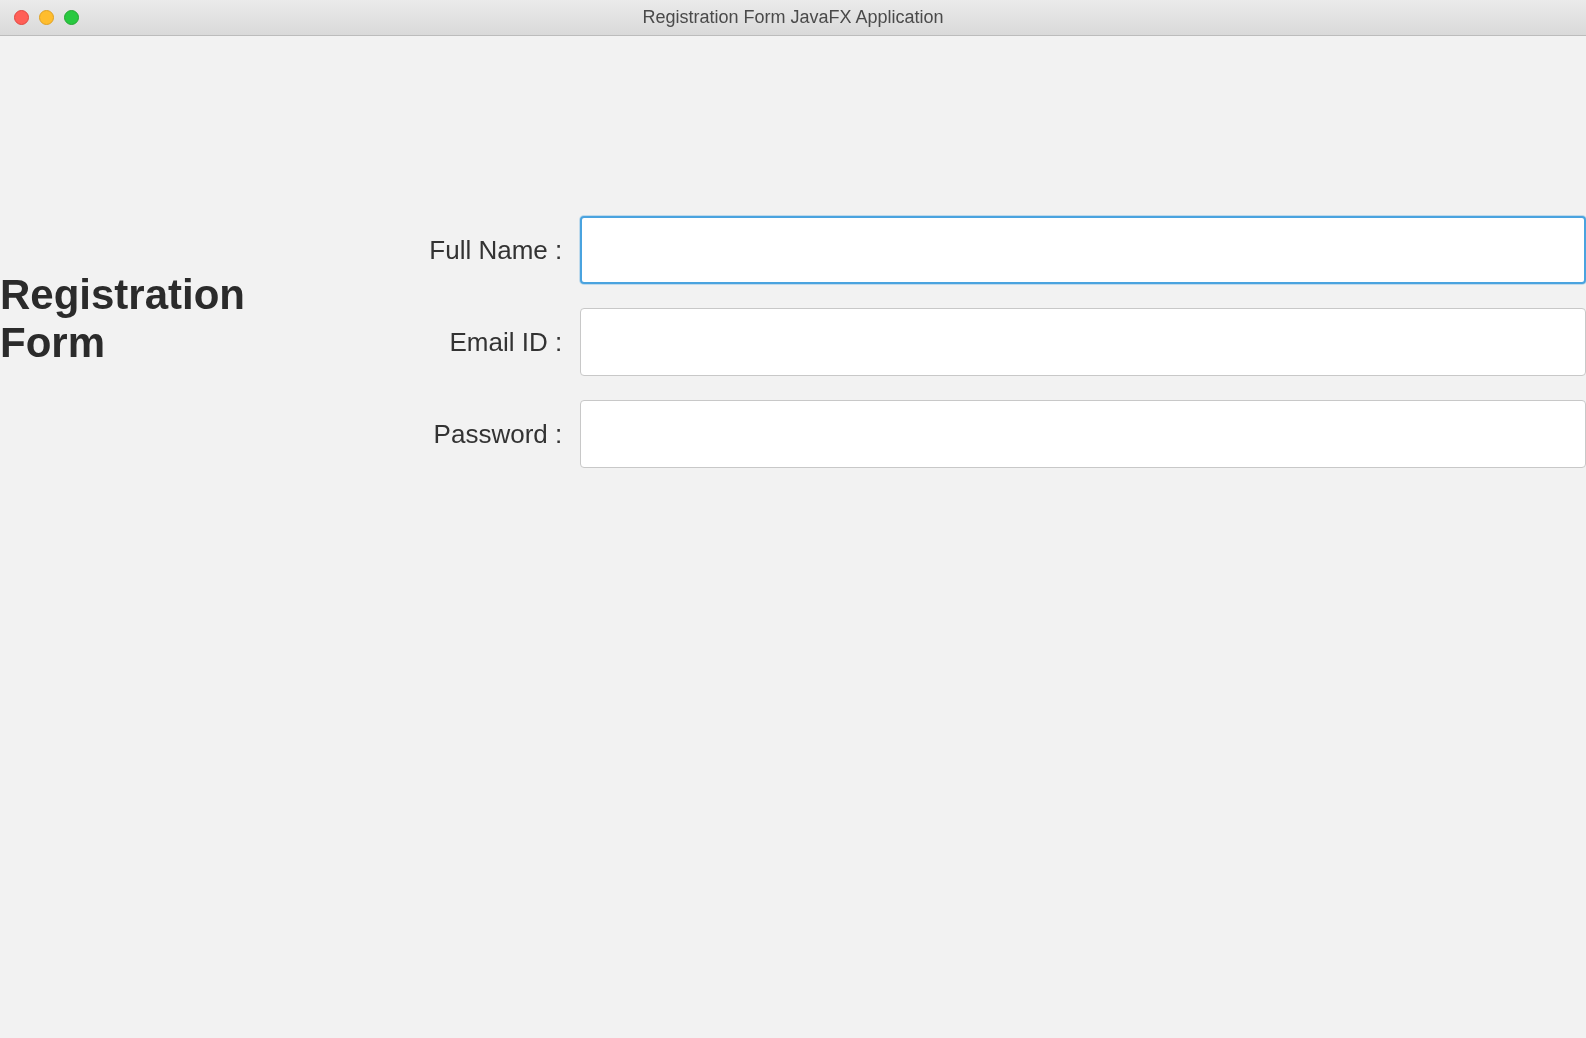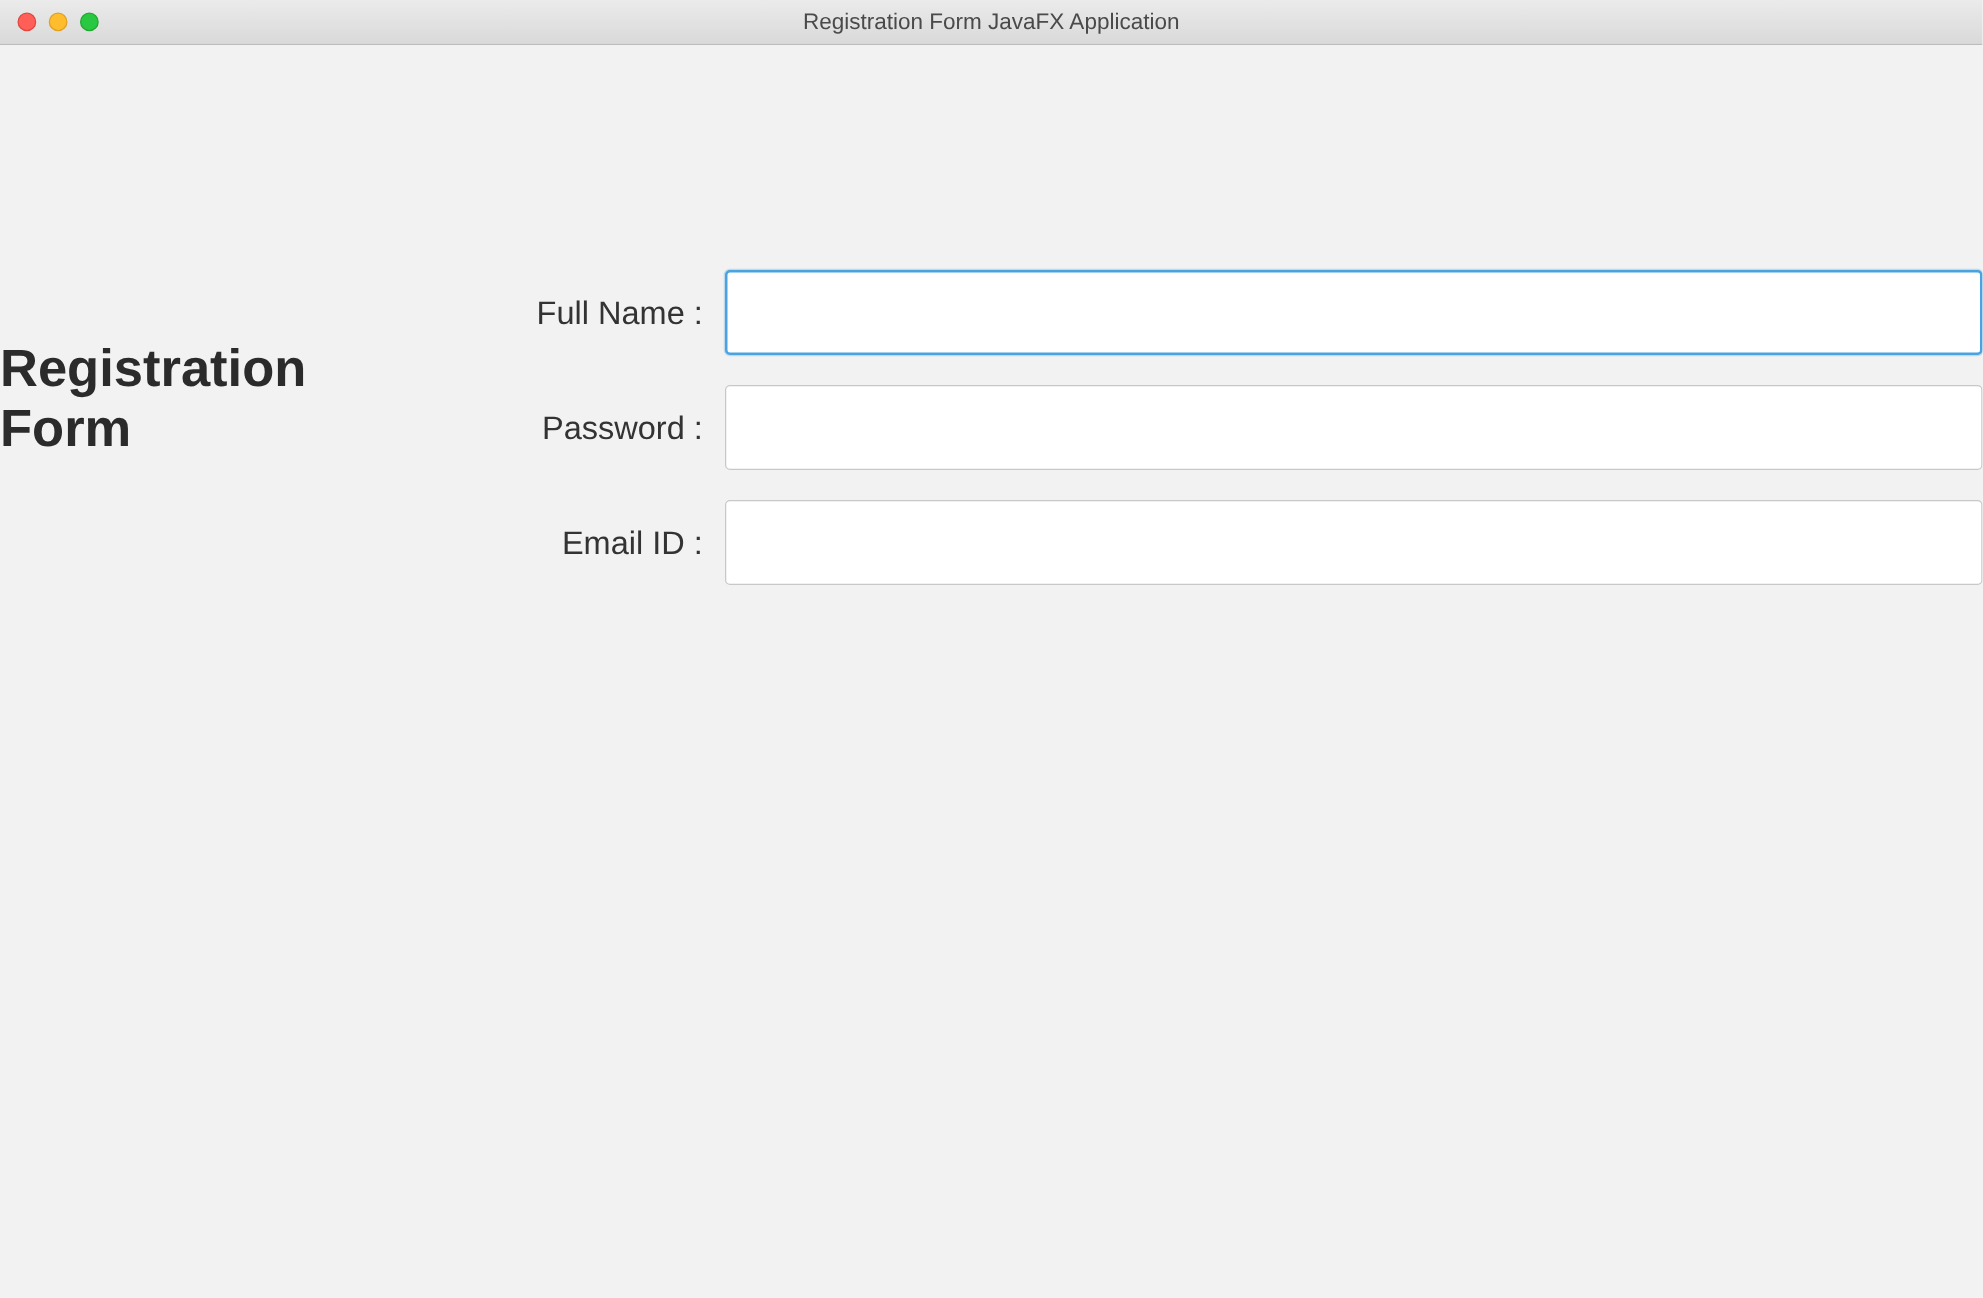--- a/index.html
+++ b/index.html
@@ -149,24 +149,24 @@
   <h1 class="form-title">Registration Form</h1>
 
   <div class="form-container">
 
     <div class="form-row">
       <label class="form-label">Full Name :</label>
       <input type="text" class="form-input focused" autofocus="" value="" style="">
     </div>
 
     <div class="form-row">
-      <label class="form-label">Password :</label>
-      <input type="password" class="form-input" value="" style="">
+      <label class="form-label">Email ID :</label>
+      <input type="text" class="form-input" value="" style="">
     </div>
 
     <div class="form-row">
-      <label class="form-label">Email ID :</label>
-      <input type="text" class="form-input" value="" style="">
+      <label class="form-label">Password :</label>
+      <input type="password" class="form-input" value="" style="">
     </div>
 
 
   </div>
 </div>
 
 </body></html>

